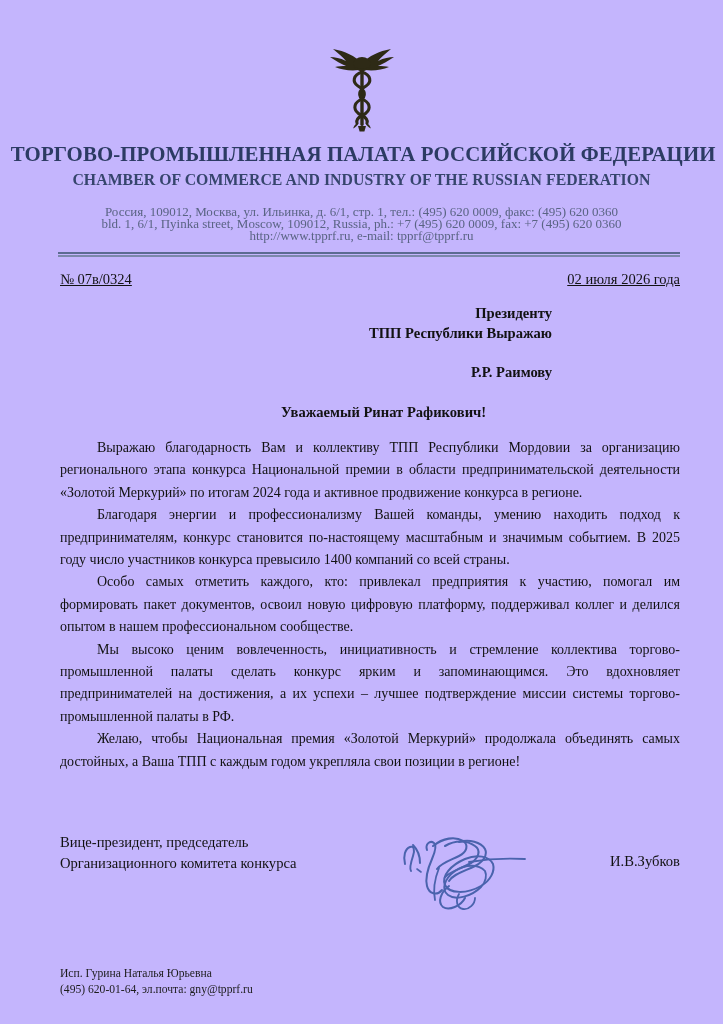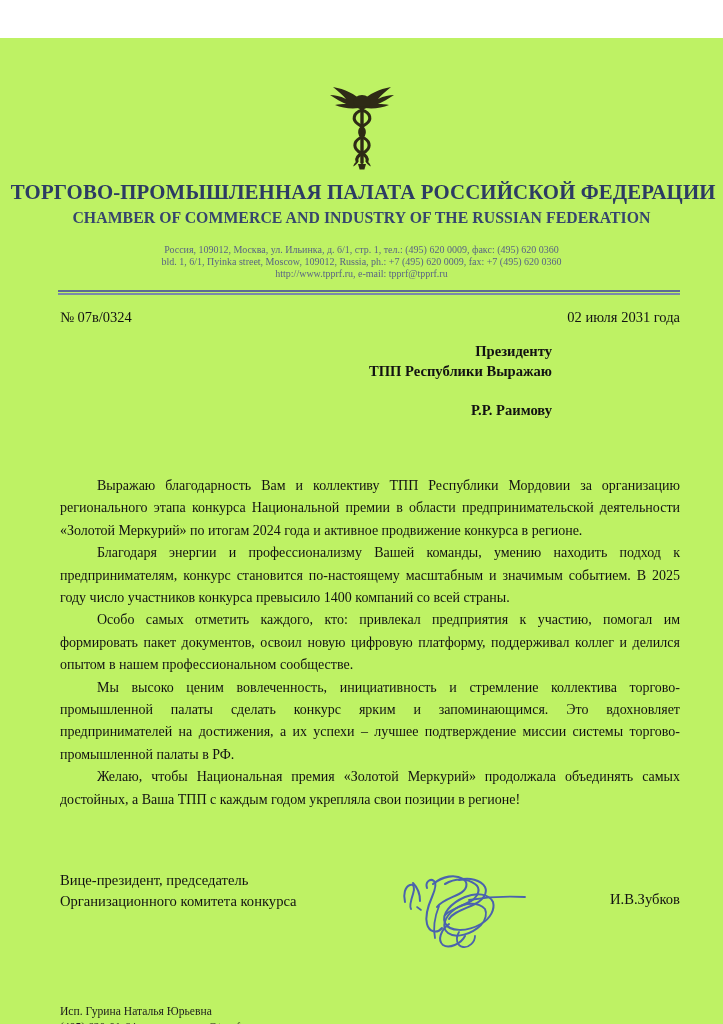--- a/index.html
+++ b/index.html
@@ -13,22 +13,21 @@
     height: 1024px;
     position: relative;
     font-family: "Liberation Serif", "DejaVu Serif", serif;
     color: #121212;
     overflow: hidden;
   }
 
   .page {
     position: absolute;
     inset: 0;
-    background: #bef264;
-    margin-top: 38px;
+    background: #c4b5fd;
   }
 
   
   .letterhead {
     padding-top: 42px;
     text-align: center;
   }
   .emblem {
     width: 723px;
     height: 92px;
@@ -55,21 +54,21 @@
     font-size: 16.3px;
     letter-spacing: 0.05px;
     color: #36456d;
     transform: scaleX(0.97);
     white-space: nowrap;
   }
 
   .contact {
     margin-top: 16px;
     color: #5a6484;
-    font-size: 10px;
+    font-size: 13px;
     line-height: 12.2px;
     font-family: "Liberation Serif", "DejaVu Serif", serif;
   }
   .contact div { white-space: nowrap; }
 
   .rule {
     position: absolute;
     left: 58px;
     width: 622px;
     top: 252px;
@@ -86,20 +85,21 @@
 
   
   .refrow {
     position: absolute;
     left: 60px;
     right: 43px;
     top: 271px;
     display: flex;
     justify-content: space-between;
     font-size: 14.5px;
+    text-decoration: underline;
   }
   .refrow .refno { white-space: nowrap; }
   .refrow .refdate { white-space: nowrap; }
 
   
   .addressee {
     position: absolute;
     left: 369px;
     top: 303px;
     font-size: 14.6px;
@@ -220,29 +220,30 @@
     </div>
   </div>
 
   <div class="rule">
     <div class="line-a"></div>
     <div class="line-b"></div>
   </div>
 
   <div class="refrow">
     <div class="refno">№ 07в/0324</div>
-    <div class="refdate">02 июля 2031 года</div>
+    <div class="refdate">02 июля 2026 года</div>
   </div>
 
   <div class="addressee">
     <div>Президенту</div>
     <div>ТПП Республики Выражаю</div>
     <div class="name">Р.Р. Раимову</div>
   </div>
 
+  <div class="greeting">Уважаемый Ринат Рафикович!</div>
 
   <div class="body-text">
     <p>Выражаю благодарность Вам и коллективу ТПП Республики Мордовии за организацию регионального этапа конкурса Национальной премии в области предпринимательской деятельности «Золотой Меркурий» по итогам 2024 года и активное продвижение конкурса в регионе.</p>
     <p>Благодаря энергии и профессионализму Вашей команды, умению находить подход к предпринимателям, конкурс становится по-настоящему масштабным и значимым событием. В 2025 году число участников конкурса превысило 1400 компаний со всей страны.</p>
     <p>Особо самых отметить каждого, кто: привлекал предприятия к участию, помогал им формировать пакет документов, освоил новую цифровую платформу, поддерживал коллег и делился опытом в нашем профессиональном сообществе.</p>
     <p>Мы высоко ценим вовлеченность, инициативность и стремление коллектива торгово-промышленной палаты сделать конкурс ярким и запоминающимся. Это вдохновляет предпринимателей на достижения, а их успехи – лучшее подтверждение миссии системы торгово-промышленной палаты в РФ.</p>
     <p>Желаю, чтобы Национальная премия «Золотой Меркурий» продолжала объединять самых достойных, а Ваша ТПП с каждым годом укрепляла свои позиции в регионе!</p>
   </div>
 
   <div class="sig">

